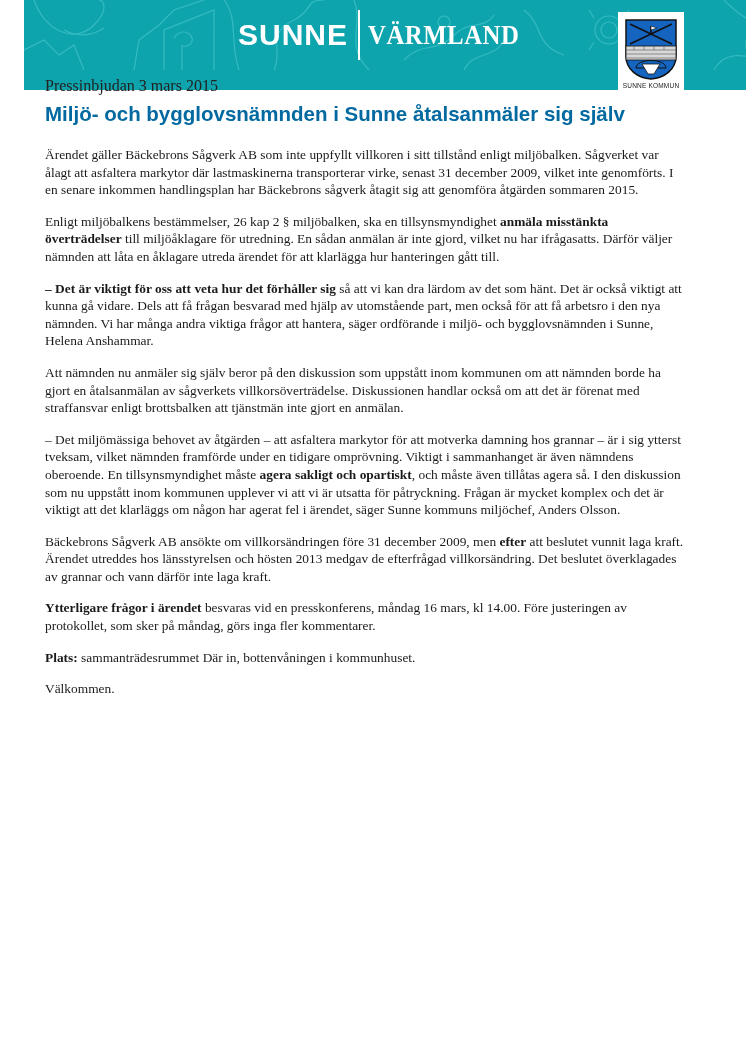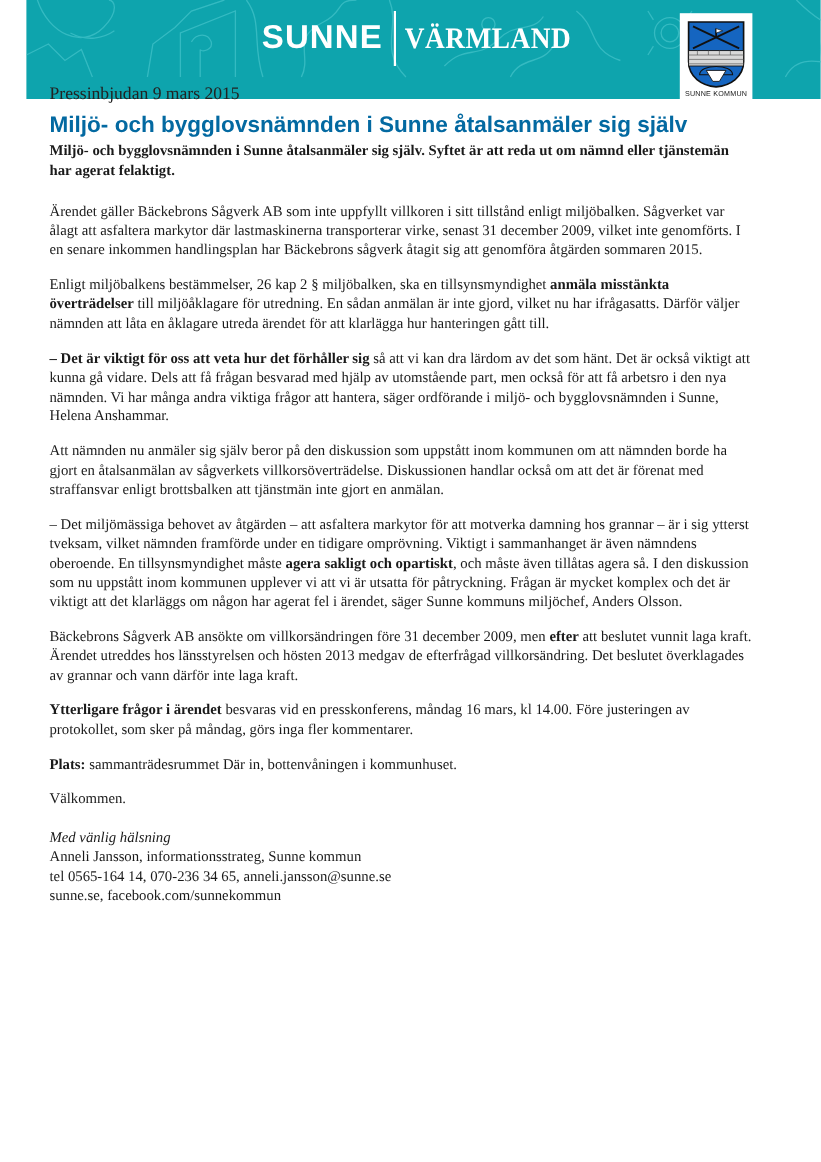--- a/index.html
+++ b/index.html
@@ -79,42 +79,35 @@
       <line x1="6" y1="6" x2="48" y2="26"></line>
       <line x1="48" y1="6" x2="6" y2="26"></line>
       <line x1="27" y1="8" x2="27" y2="16"></line>
     </g>
     <path d="M27 8 L33 10 L27 12 Z" fill="#ffffff" stroke="#111" stroke-width="0.6"></path>
   </svg>
   <div class="logo-caption">SUNNE KOMMUN</div>
 </div>
 
 <div class="content">
-  <p class="dateline">Pressinbjudan 9 mars 2015</p>
+  <p class="dateline">Pressinbjudan 3 mars 2015</p>
   <h1 class="headline">Miljö- och bygglovsnämnden i Sunne åtalsanmäler sig själv</h1>
-  <p class="lead">Miljö- och bygglovsnämnden i Sunne åtalsanmäler sig själv. Syftet är att reda ut om nämnd eller tjänste­män har agerat felaktigt.</p>
 
   <p class="body first">Ärendet gäller Bäckebrons Sågverk AB som inte uppfyllt villkoren i sitt tillstånd enligt miljöbalken. Sågverket var ålagt att asfaltera markytor där lastmaskinerna transporterar virke, senast 31 december 2009, vilket inte genomförts. I en senare inkommen handlingsplan har Bäckebrons sågverk åtagit sig att genomföra åtgärden sommaren 2015.</p>
 
   <p class="body"><span>Enligt miljöbalkens bestämmelser, 26 kap 2 § miljöbalken, ska en tillsynsmyndighet </span><b>anmäla misstänkta överträdelser</b><span> till miljöåklagare för utredning. En sådan anmälan är inte gjord, vilket nu har ifrågasatts. Därför väljer nämnden att låta en åklagare utreda ärendet för att klarlägga hur hanteringen gått till.</span></p>
 
   <p class="body"><b>– Det är viktigt för oss att veta hur det förhåller sig</b><span> så att vi kan dra lärdom av det som hänt. Det är också viktigt att kunna gå vidare. Dels att få frågan besvarad med hjälp av utomstående part, men också för att få arbetsro i den nya nämnden. Vi har många andra viktiga frågor att hantera, säger ordförande i miljö- och bygglovsnämnden i Sunne, Helena Anshammar.</span></p>
 
   <p class="body">Att nämnden nu anmäler sig själv beror på den diskussion som uppstått inom kommunen om att nämnden borde ha gjort en åtalsanmälan av sågverkets villkorsöverträdelse. Diskussionen handlar också om att det är förenat med straffansvar enligt brottsbalken att tjänstmän inte gjort en anmälan.</p>
 
   <p class="body"><span>– Det miljömässiga behovet av åtgärden – att asfaltera markytor för att motverka damning hos grannar – är i sig ytterst tveksam, vilket nämnden framförde under en tidigare omprövning. Viktigt i sammanhanget är även nämndens oberoende. En tillsynsmyndighet måste </span><b>agera sakligt och opartiskt</b><span>, och måste även tillåtas agera så. I den diskussion som nu uppstått inom kommunen upplever vi att vi är utsatta för påtryckning. Frågan är mycket komplex och det är viktigt att det klarläggs om någon har agerat fel i ärendet, säger Sunne kommuns miljöchef, Anders Olsson.</span></p>
 
   <p class="body"><span>Bäckebrons Sågverk AB ansökte om villkorsändringen före 31 december 2009, men </span><b>efter</b><span> att beslutet vun­nit laga kraft. Ärendet utreddes hos länsstyrelsen och hösten 2013 medgav de efterfrågad villkorsändring. Det beslutet överklagades av grannar och vann därför inte laga kraft.</span></p>
 
 
   <p class="body"><b>Ytterligare frågor i ärendet</b><span> besvaras vid en presskonferens, måndag 16 mars, kl 14.00. Före justeringen av protokollet, som sker på måndag, görs inga fler kommentarer.</span></p>
 
   <p class="body"><b>Plats:</b><span> sammanträdesrummet Där in, bottenvåningen i kommunhuset.</span></p>
 
   <p class="body">Välkommen.</p>
 
-  <div class="sign">
-    <div class="greet">Med vänlig hälsning</div>
-    <div>Anneli Jansson, informationsstrateg, Sunne kommun</div>
-    <div>tel 0565-164 14, 070-236 34 65, anneli.jansson@sunne.se</div>
-    <div>sunne.se, facebook.com/sunnekommun</div>
-  </div>
 </div>
 
 </body></html>

